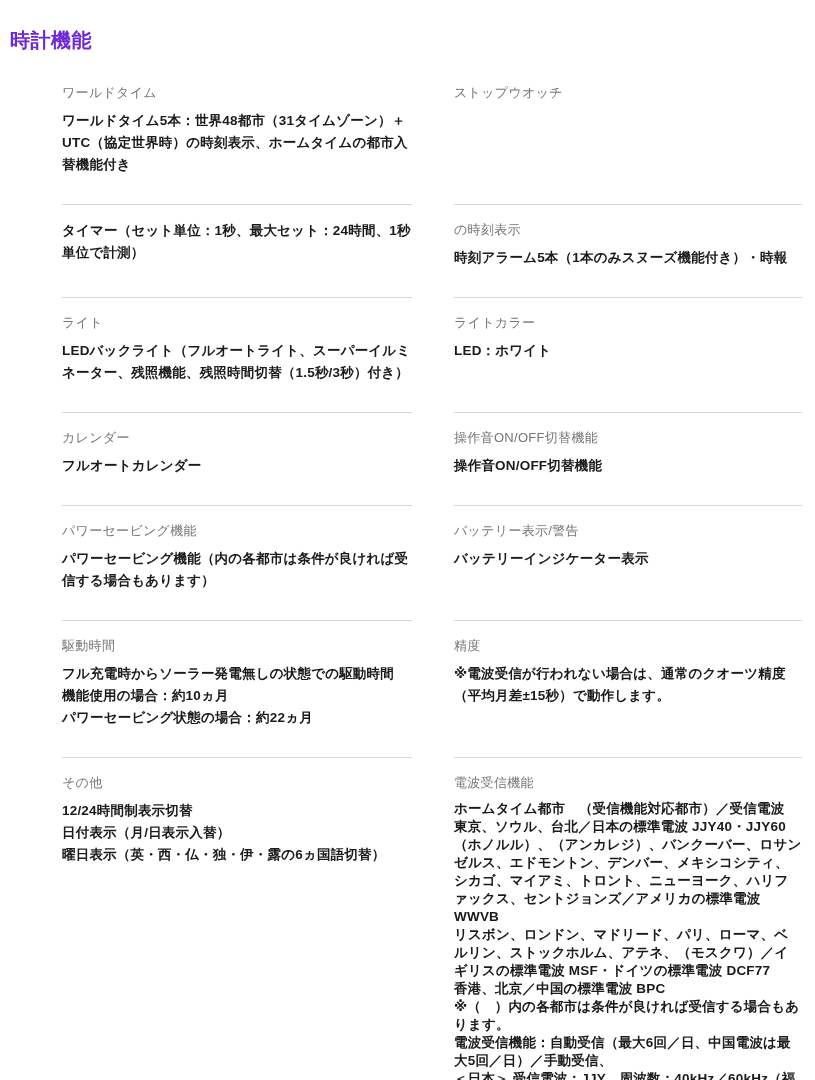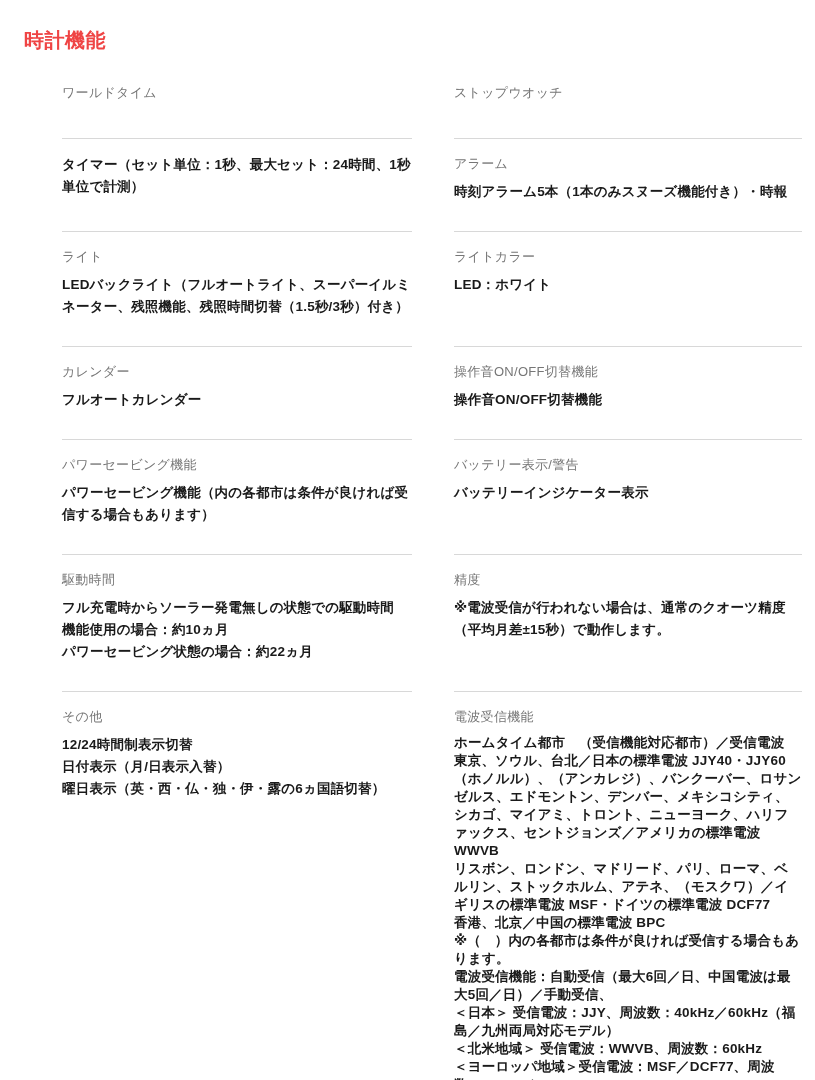--- a/index.html
+++ b/index.html
@@ -12,22 +12,22 @@
     width: 815px;
     height: 1080px;
     overflow: hidden;
     background: #ffffff;
     box-sizing: border-box;
   }
   .page-title {
     font-size: 20px;
     line-height: 28px;
     font-weight: 700;
-    color: #ef4444;
-    padding: 13px 0 0 24px;
+    color: #6d28d9;
+    padding: 13px 0 0 10px;
     letter-spacing: 0.5px;
   }
   .spec-grid {
     display: grid;
     grid-template-columns: 350px 348px;
     column-gap: 42px;
     margin: 4px 0 0 62px;
   }
   .cell {
     box-sizing: border-box;
@@ -61,30 +61,31 @@
 <body>
 
 <div class="page">
 
   <h1 class="page-title">時計機能</h1>
 
   <div class="spec-grid">
 
     <div class="cell">
       <div class="cell-label">ワールドタイム</div>
+      <div class="cell-body">ワールドタイム5本：世界48都市（31タイムゾーン）＋UTC（協定世界時）の時刻表示、ホームタイムの都市入替機能付き</div>
     </div>
     <div class="cell">
       <div class="cell-label">ストップウオッチ</div>
     </div>
 
     <div class="cell">
       <div class="cell-body">タイマー（セット単位：1秒、最大セット：24時間、1秒単位で計測）</div>
     </div>
     <div class="cell">
-      <div class="cell-label">アラーム</div>
+      <div class="cell-label">の時刻表示</div>
       <div class="cell-body">時刻アラーム5本（1本のみスヌーズ機能付き）・時報</div>
     </div>
 
     <div class="cell">
       <div class="cell-label">ライト</div>
       <div class="cell-body">LEDバックライト（フルオートライト、スーパーイルミネーター、残照機能、残照時間切替（1.5秒/3秒）付き）</div>
     </div>
     <div class="cell">
       <div class="cell-label">ライトカラー</div>
       <div class="cell-body">LED：ホワイト</div>

